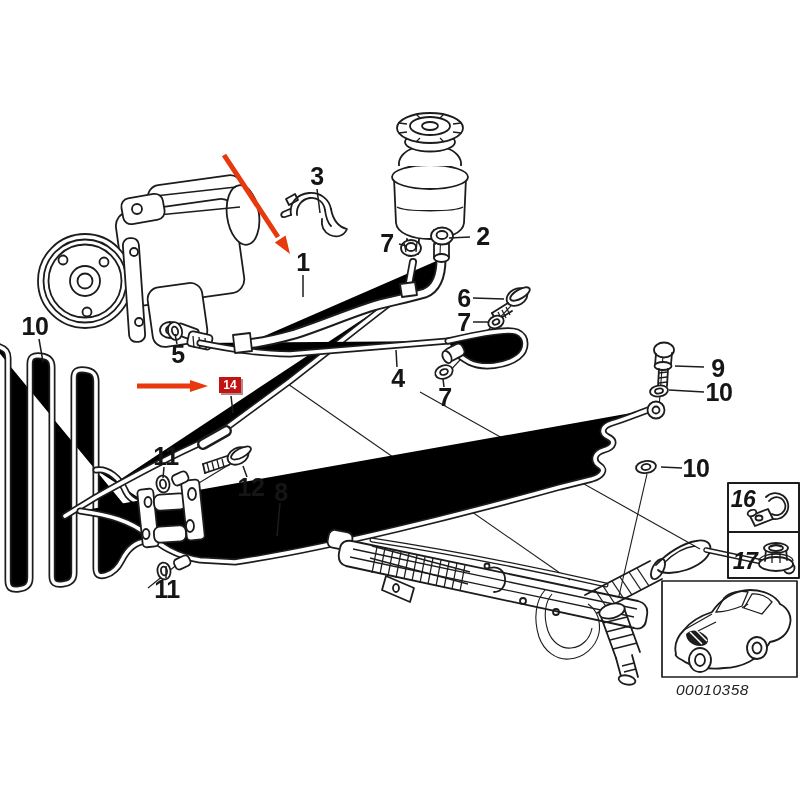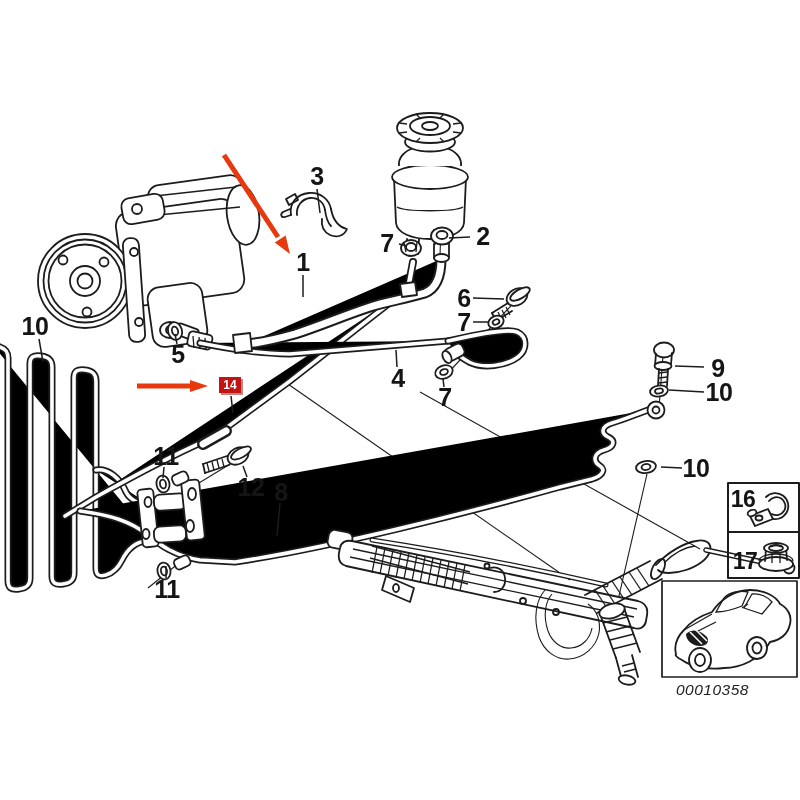--- a/index.html
+++ b/index.html
@@ -23,21 +23,21 @@
   .pi{fill:none;stroke:#fff;stroke-linecap:round;stroke-linejoin:round;}
   .arrowln{stroke:var(--arrow);stroke-width:5;fill:none;}
   .arrowhd{fill:var(--arrow);stroke:none;}
   .blk{fill:var(--line);stroke:none;}
   
   .callout{
     position:absolute;transform:translate(-50%,-50%);
     font-weight:bold;font-size:25px;line-height:1;color:#151515;
     letter-spacing:-0.5px;white-space:nowrap;cursor:default;
   }
-  .callout.small{font-size:23px;}
+  .callout.small{font-size:23px;font-style:italic;}
   .badge14{
     position:absolute;left:219px;top:377px;width:22px;height:16px;
     background:var(--badge-bg);color:var(--badge-text);
     font-size:12px;font-weight:bold;text-align:center;line-height:16px;
     box-shadow:2px 2px 0 rgba(110,18,18,.5);
   }
   .caption{position:absolute;left:676px;top:681px;font-size:15.5px;color:#222;letter-spacing:.5px;font-style:italic;}
 </style>
 </head>
 <body>

